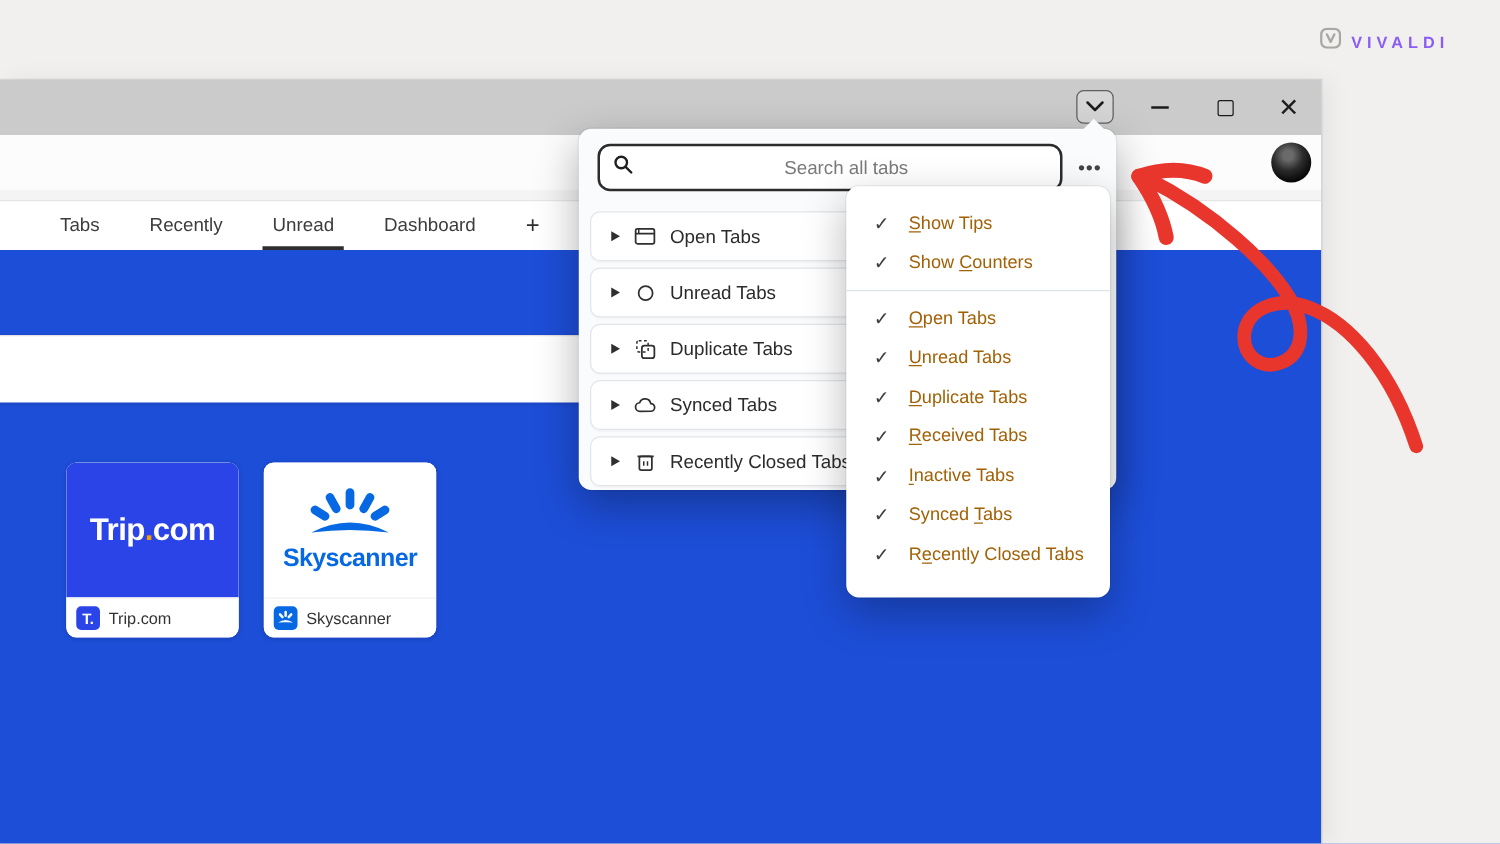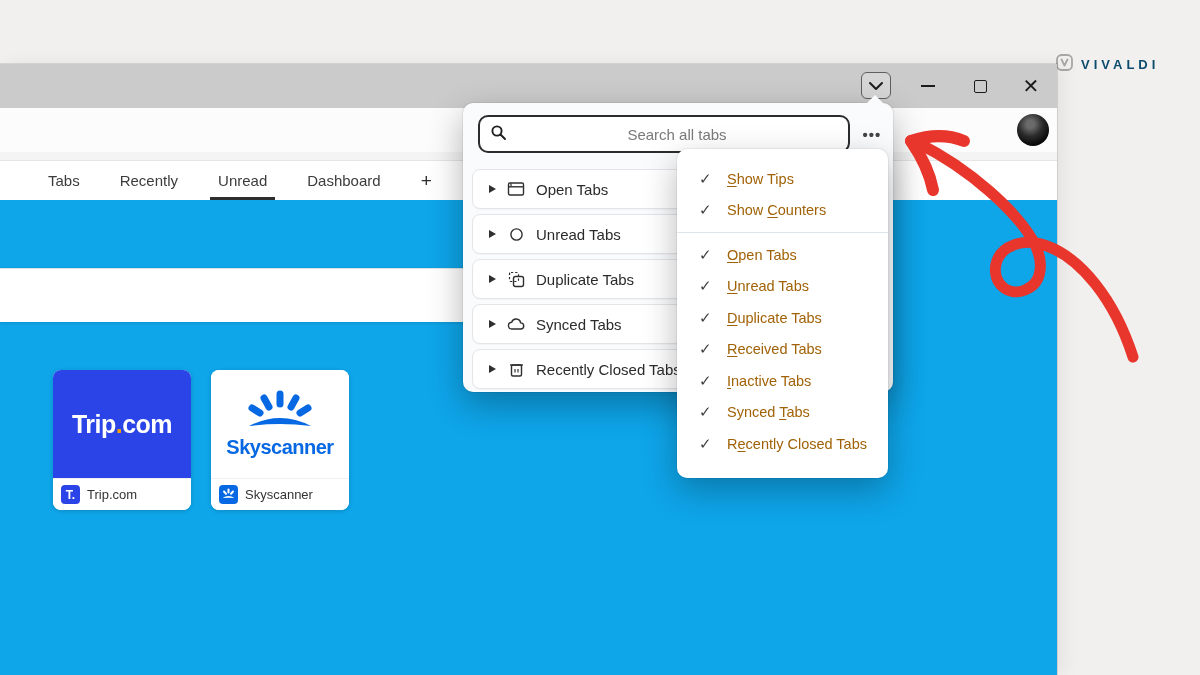--- a/index.html
+++ b/index.html
@@ -1,20 +1,20 @@
 <!DOCTYPE html>
 <html><head>
 <meta charset="utf-8">
 <style>
   * { margin:0; padding:0; box-sizing:border-box; }
   html,body { width:1200px; height:675px; }
   body { font-family:"Liberation Sans", sans-serif; background:#f1f0ee; position:relative; overflow:hidden; }
 
   
-  .brand { position:absolute; top:22px; left:1056px; display:flex; align-items:center; gap:8px; color:#0c4a6e;margin-top:32px; }
+  .brand { position:absolute; top:22px; left:1056px; display:flex; align-items:center; gap:8px; color:#8b5cf6; }
   .brand-text { font-size:13px; font-weight:bold; letter-spacing:4px; }
 
   
   .window { position:absolute; left:0; top:64px; width:1057px; height:611px; background:#e9ebef;
             box-shadow:0 0 0 1px rgba(0,0,0,.10), 6px 0 18px rgba(0,0,0,.06); overflow:hidden; }
   .titlebar { position:absolute; left:0; top:0; width:100%; height:44px; background:#cbcbcb; }
   .win-btn { position:absolute; display:flex; align-items:center; justify-content:center; cursor:default; }
   .btn-chevron { left:861px; top:8px; width:30px; height:27px; border:1.5px solid #5f5f5f; border-radius:6px; background:#d6d6d6; }
   .btn-min { left:916px; top:10px; width:24px; height:24px; }
   .btn-max { left:968px; top:10px; width:24px; height:24px; }
@@ -26,21 +26,21 @@
   .avatar { position:absolute; right:8px; top:6px; width:32px; height:32px; border-radius:50%;
             background:radial-gradient(circle at 42% 32%, #6a6a6a 0 14%, #2c2c2c 42%, #060606 75%); }
   .subsep { position:absolute; left:0; top:88px; width:100%; height:9px; background:#f4f4f4; border-bottom:1px solid #e5e5e5; }
 
   .navbar { position:absolute; left:0; top:97px; width:100%; height:39px; background:#ffffff; display:flex; align-items:center; padding-left:48px; }
   .nav-item { font-size:15px; color:#3c3c3c; margin-right:40px; position:relative; height:39px; display:flex; align-items:center; cursor:default; }
   .nav-item.active::after { content:""; position:absolute; left:-8px; right:-8px; bottom:0; height:3px; background:#2e2e2e; }
   .nav-add { font-size:19px; color:#2e2e2e; margin-right:46px; }
   .nav-icon { margin-right:28px; display:flex; align-items:center; }
 
-  .content { position:absolute; left:0; top:136px; width:100%; height:475px; background:#0ea5e9; }
+  .content { position:absolute; left:0; top:136px; width:100%; height:475px; background:#1d4ed8; }
   .white-band { position:absolute; left:0; top:68px; width:705px; height:54px; background:#ffffff; border-top:1px solid #e2e2e2; box-shadow:0 1px 3px rgba(0,0,0,.12); }
 
   
   .dials { position:absolute; left:53px; top:170px; display:flex; gap:20px; }
   .dial { width:138px; height:140px; background:#fff; border-radius:8px; box-shadow:0 1px 4px rgba(0,0,0,.16); overflow:hidden; display:flex; flex-direction:column; cursor:default; }
   .dial-thumb { flex:1; display:flex; align-items:center; justify-content:center; flex-direction:column; }
   .dial-foot { height:32px; background:#fff; border-top:1px solid #f0f0f0; display:flex; align-items:center; padding:0 8px; gap:7px; }
   .dial-foot-label { font-size:13px; color:#333; white-space:nowrap; overflow:hidden; }
   .favicon { width:19px; height:19px; border-radius:4px; display:flex; align-items:center; justify-content:center; color:#fff; font-size:12px; font-weight:bold; flex:none; }
   .trip-logo { color:#fff; font-weight:800; font-size:25px; letter-spacing:-.5px; }

